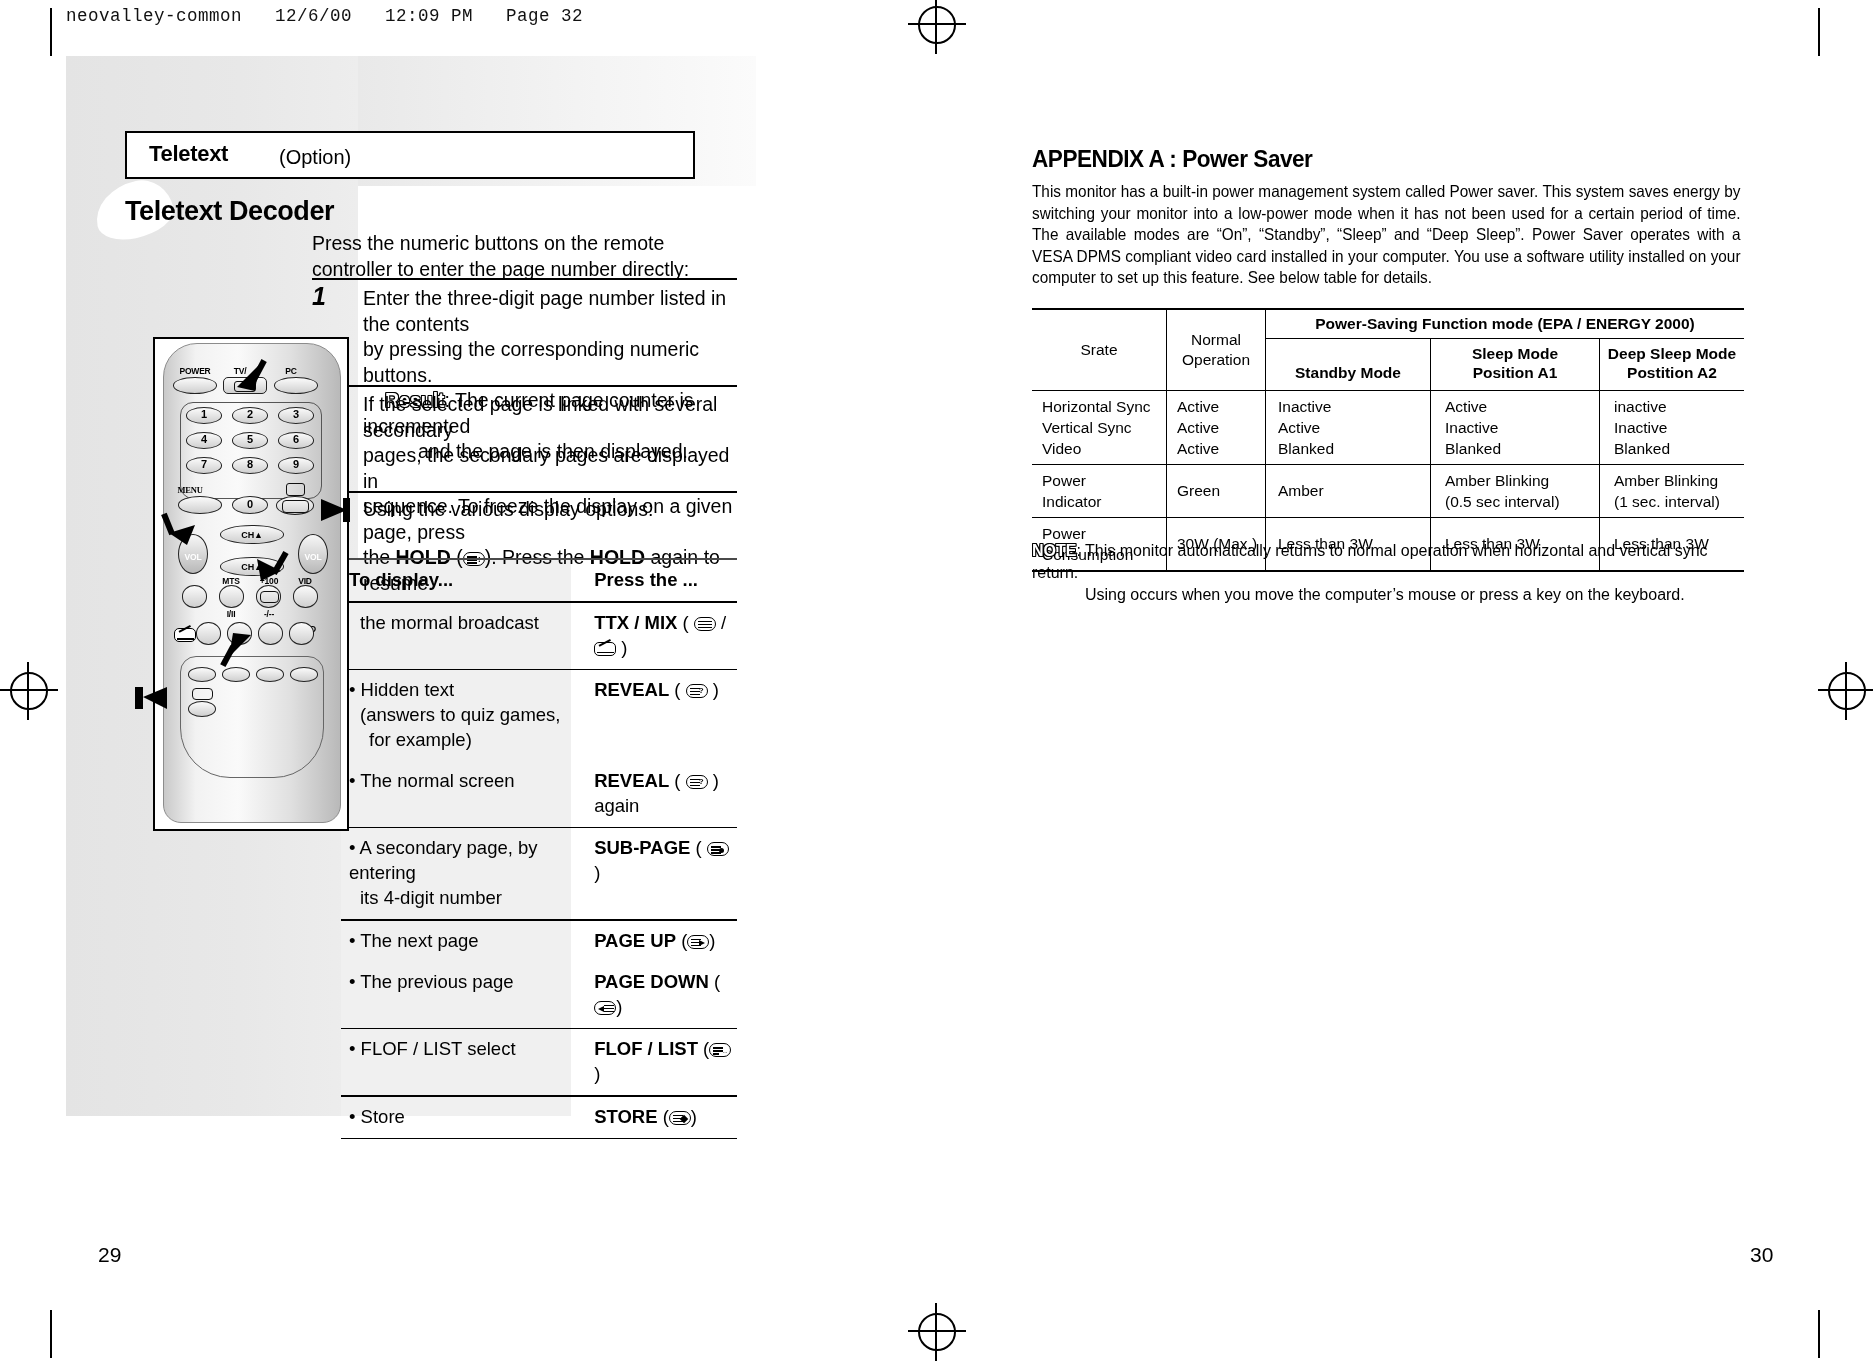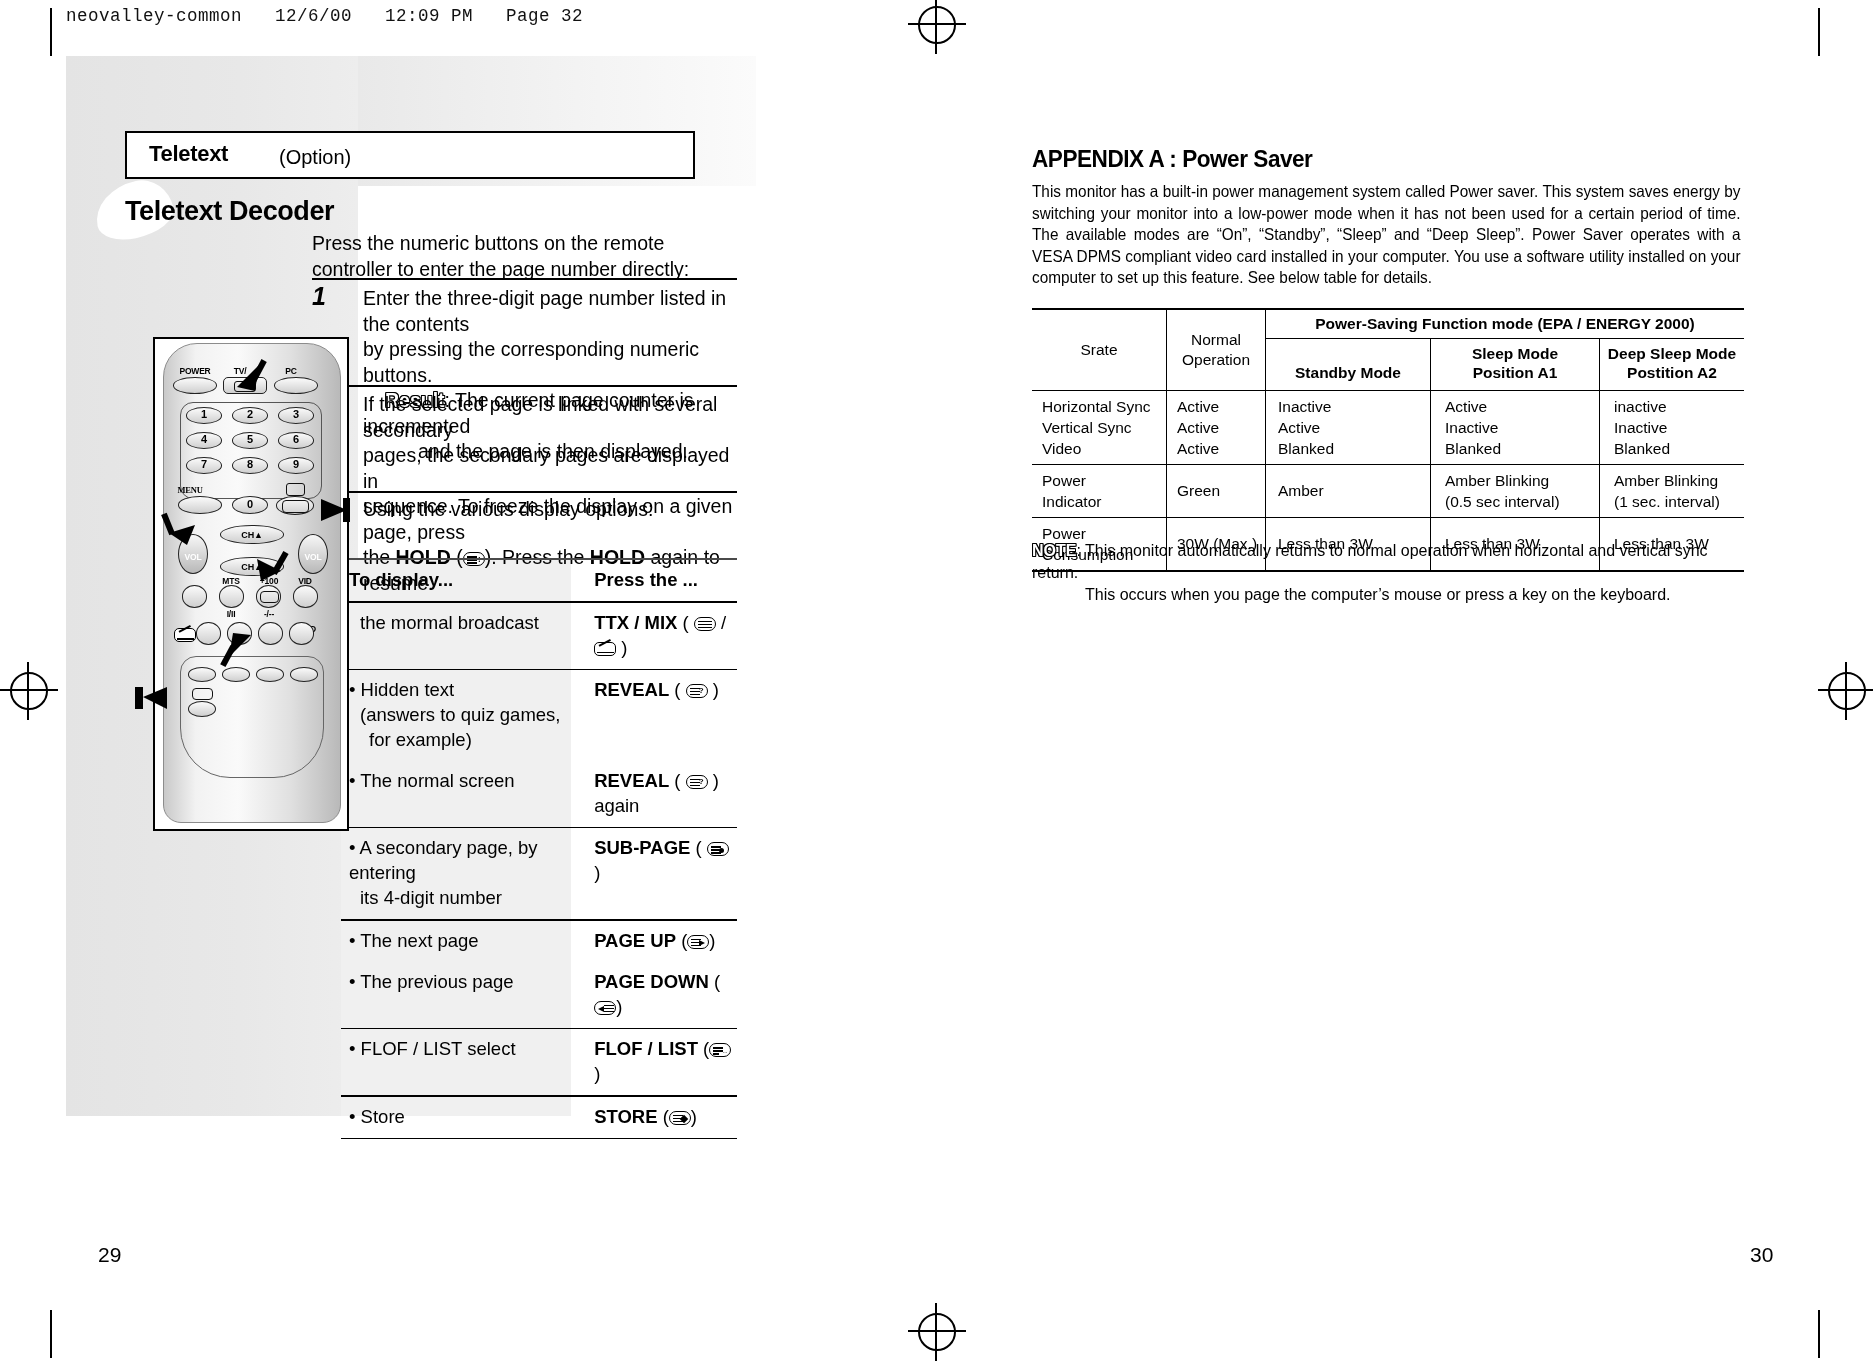--- a/index.html
+++ b/index.html
@@ -426,18 +426,18 @@
       <td style="border-top:1.4px solid #000;border-right:1.4px solid #000;border-bottom:2px solid #000;padding:5px 2px 5px 14px;vertical-align:middle;">Less than 3W</td>
       <td style="border-top:1.4px solid #000;border-bottom:2px solid #000;padding:5px 2px 5px 14px;vertical-align:middle;">Less than 3W</td>
     </tr>
   </tbody>
     </table>
 
   <div style="position:absolute;left:1032px;top:540px;width:720px;font-size:16px;line-height:22px;">
     <div>
       <span class="outlined" style="font-size:16px;">NOTE</span><span>: This monitor automatically returns to normal operation when horizontal and vertical sync return.</span>
     </div>
-    <div style="margin-left:53px;">This occurs when you page the computer’s mouse or press a key on the keyboard.</div>
+    <div style="margin-left:53px;">Using occurs when you move the computer’s mouse or press a key on the keyboard.</div>
   </div>
 
   <div class="pgnum" style="left:1750px;top:1243px;">30</div>
 
 </div>
 
 </body></html>

